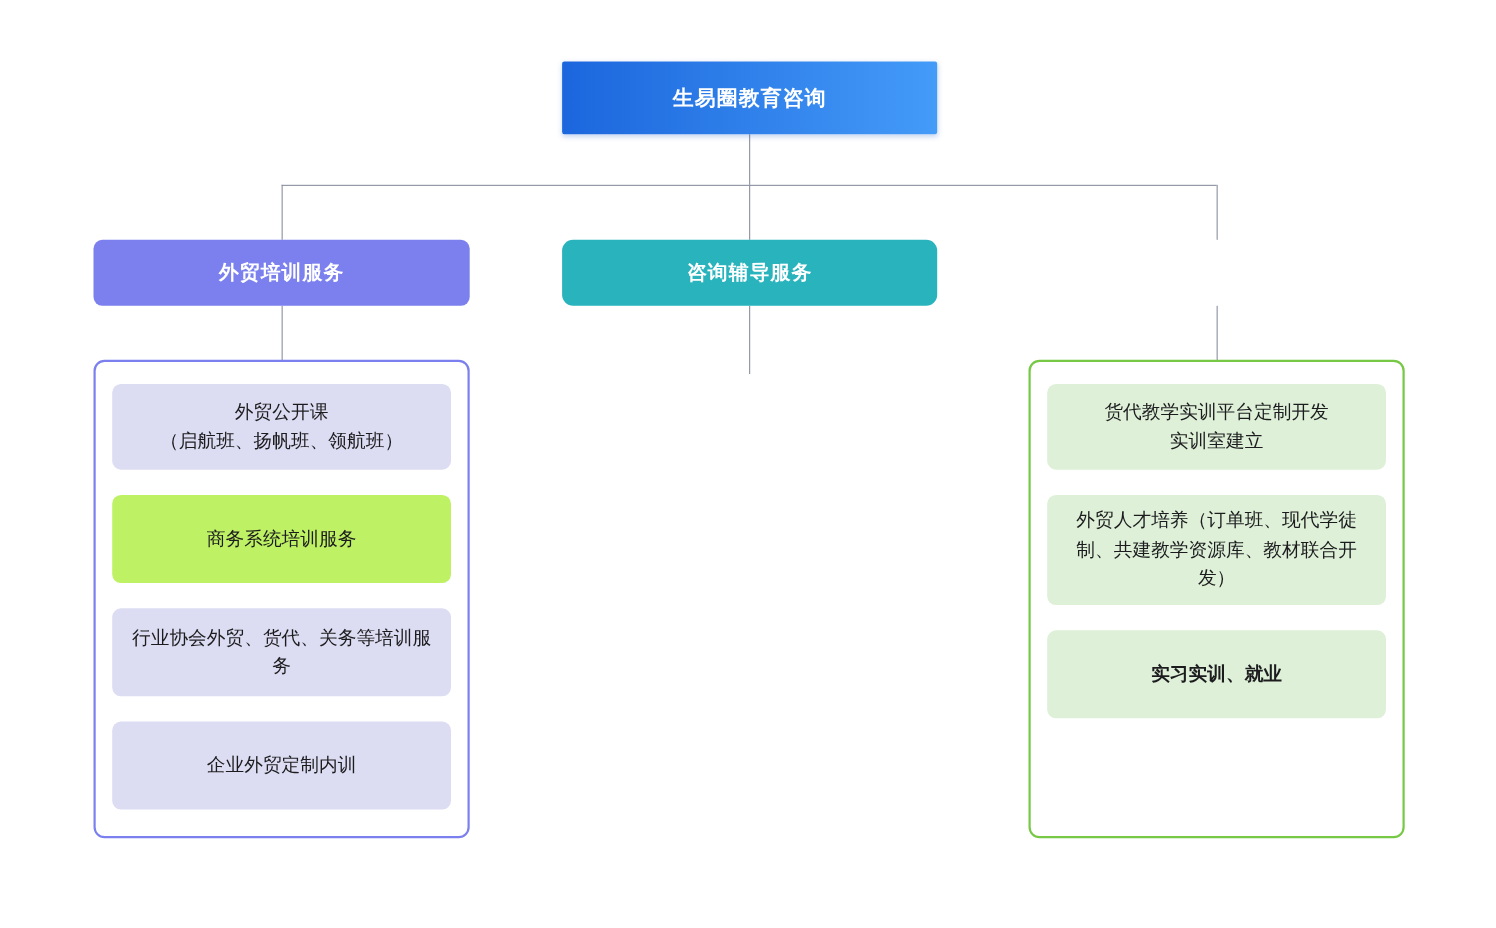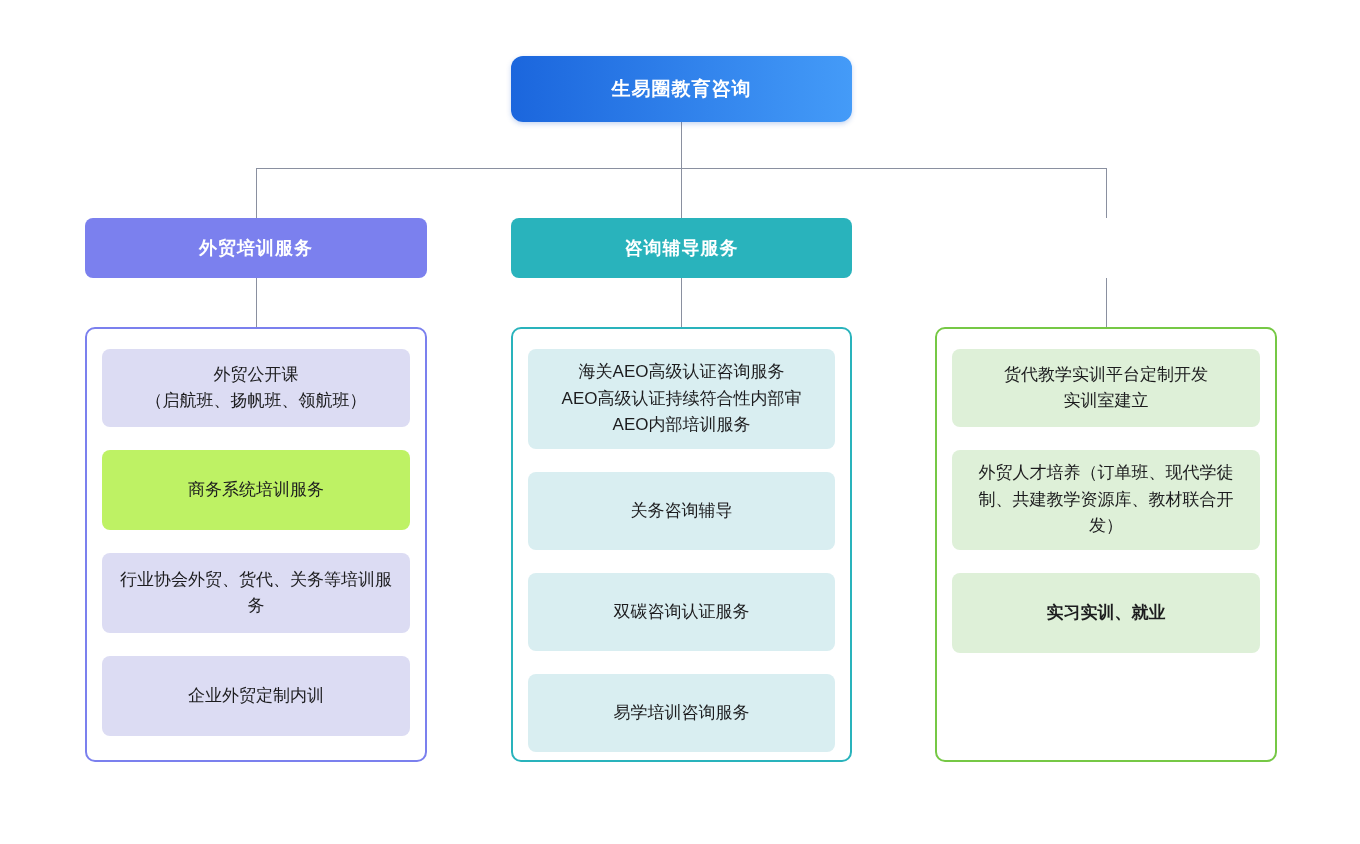--- a/index.html
+++ b/index.html
@@ -15,21 +15,21 @@
   
   .line { position: absolute; background: #8a90a0; }
   .line.v { width: 1px; }
   .line.h { height: 1px; }
 
   
   .root-node {
     position: absolute;
     left: 511px; top: 56px;
     width: 341px; height: 66px;
-    border-radius: 12px;
+    border-radius: 2px;
     display: flex; align-items: center; justify-content: center;
     color: #ffffff;
     font-size: 19px;
     font-weight: bold;
     letter-spacing: 1px;
     box-shadow: 0 2px 5px rgba(30,90,200,0.25);
   }
 
   
   .branch-header {
@@ -37,21 +37,21 @@
     top: 218px;
     height: 60px;
     border-radius: 8px;
     display: flex; align-items: center; justify-content: center;
     color: #ffffff;
     font-size: 18px;
     font-weight: bold;
     letter-spacing: 1px;
   }
   .col-left  { left: 85px;  width: 342px; }
-  .col-mid   { left: 511px; width: 341px; }
+  .col-mid   { left: 511px; width: 341px; border-radius: 10px; }
   .col-right { left: 935px; width: 342px; }
 
   
   .branch-group {
     position: absolute;
     top: 327px;
     height: 435px;
     background: #ffffff;
     border: 2px solid;
     border-radius: 10px;
@@ -100,28 +100,20 @@
   </div>
 
   <div class="branch-group col-left" style="border-color: rgb(123, 128, 238);">
     <div class="service-item h-two" style="background-color: rgb(220, 220, 243);">外贸公开课
 （启航班、扬帆班、领航班）</div>
     <div class="service-item h-one" style="background-color: #bef264;">商务系统培训服务</div>
     <div class="service-item h-one" style="background-color: rgb(220, 220, 243);">行业协会外贸、货代、关务等培训服务</div>
     <div class="service-item h-one" style="background-color: rgb(220, 220, 243);">企业外贸定制内训</div>
   </div>
 
-  <div class="branch-group col-mid" style="border-color: rgb(41, 179, 188);">
-    <div class="service-item h-three" style="background-color: rgb(217, 238, 241);">海关AEO高级认证咨询服务
-AEO高级认证持续符合性内部审
-AEO内部培训服务</div>
-    <div class="service-item h-two" style="background-color: rgb(217, 238, 241);">关务咨询辅导</div>
-    <div class="service-item h-two" style="background-color: rgb(217, 238, 241);">双碳咨询认证服务</div>
-    <div class="service-item h-two" style="background-color: rgb(217, 238, 241);">易学培训咨询服务</div>
-  </div>
 
   <div class="branch-group col-right" style="border-color: rgb(118, 200, 69);">
     <div class="service-item h-two" style="background-color: rgb(222, 240, 216);">货代教学实训平台定制开发
 实训室建立</div>
     <div class="service-item h-three" style="background-color: rgb(222, 240, 216);">外贸人才培养（订单班、现代学徒制、共建教学资源库、教材联合开发）</div>
     <div class="service-item h-one" style="background-color: rgb(222, 240, 216); font-weight: bold;">实习实训、就业</div>
   </div>
 
 </div>
 

